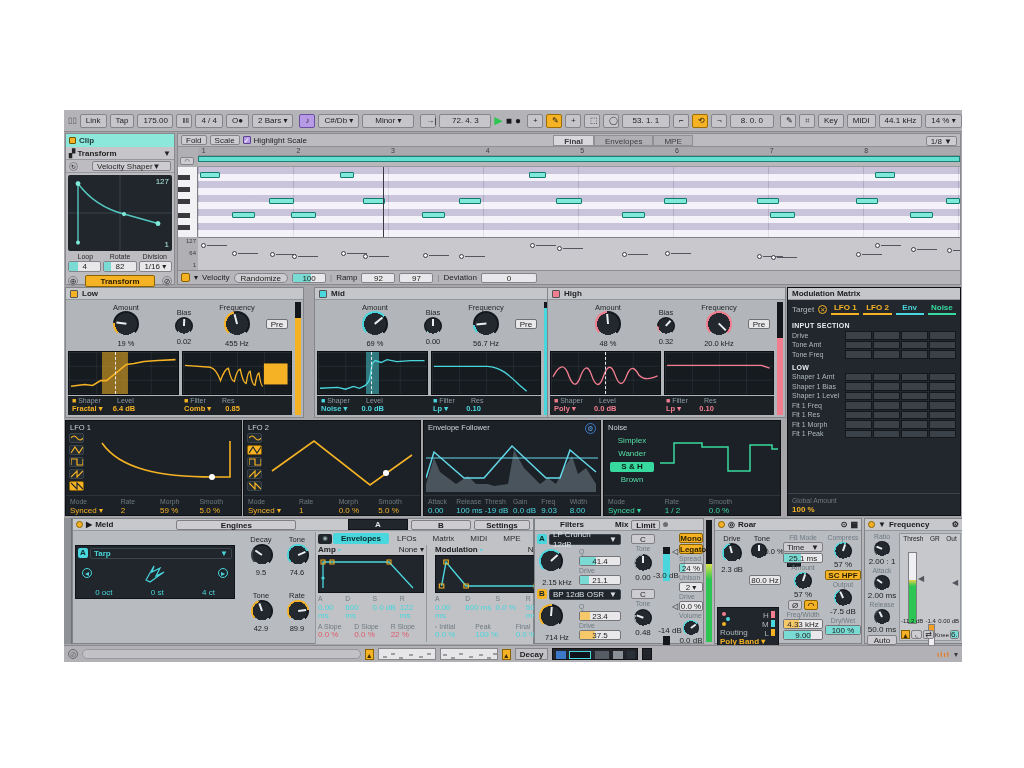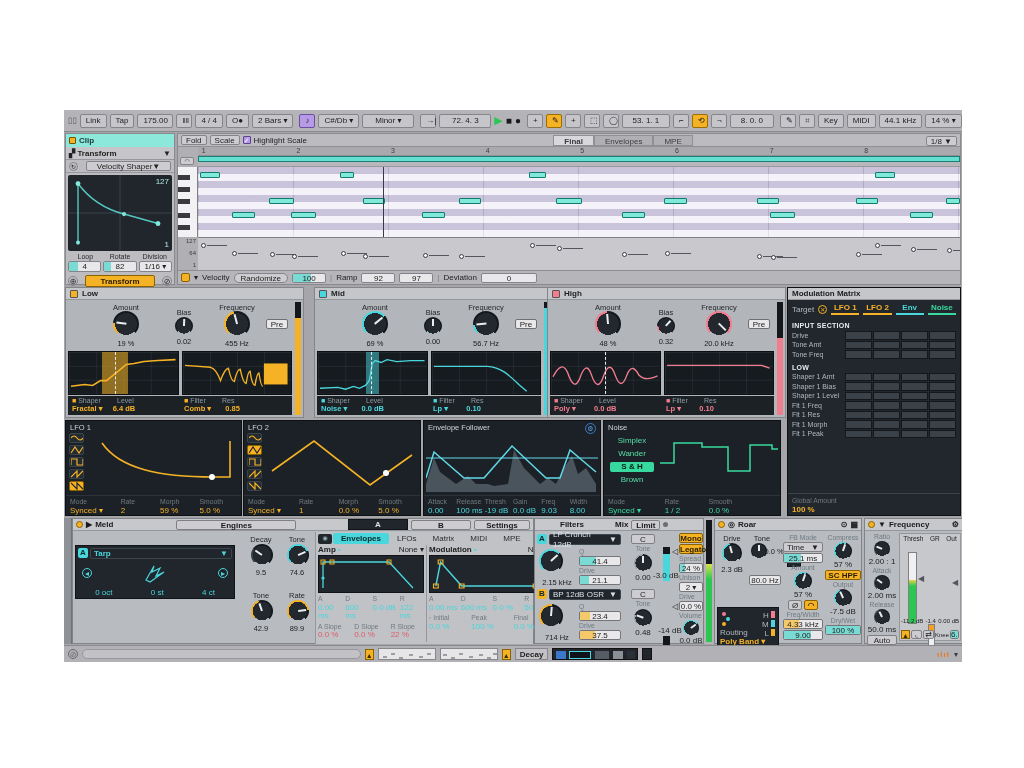--- a/index.html
+++ b/index.html
@@ -194,21 +194,21 @@
     <div class="panel-title">
       <span class="mini-sq"></span>
       <span>Clip</span>
     </div>
     <div class="row-strip">
       <span style="font-weight:bold"><span>▞ </span><span>Transform</span></span>
       <span>▼</span>
     </div>
     <div class="row-strip" style="background:#bdbdc1">
       <span style="border:1px solid #84848a;border-radius:50%;width:9px;height:9px;line-height:8px;text-align:center;font-size:6px">↻</span>
-      <span class="mini-btn" style="flex:1;margin-left:8px;display:flex;justify-content:center">
+      <span class="mini-btn" style="flex:1;margin-left:14px;display:flex;justify-content:flex-start">
         <span>Velocity Shaper</span>
             <span>▼</span>
           </span>
     </div>
     <div id="clip-graph">
       <svg width="100%" height="100%" viewBox="0 0 104 72" preserveAspectRatio="none">
         <line x1="52" y1="0" x2="52" y2="72" stroke="#39424a" stroke-width="1"></line>
         <line x1="0" y1="36" x2="104" y2="36" stroke="#39424a" stroke-width="1"></line>
         <line x1="10" y1="8" x2="10" y2="64" stroke="#55c8c0" stroke-width="1.4"></line>
         <path d="M10 8 C24 26 40 33 56 37 L90 46" fill="none" stroke="#55c8c0" stroke-width="1.4"></path>
@@ -781,21 +781,21 @@
             <div><span class="lab">S</span><br><span class="cyan">0.0 dB</span></div>
             <div><span class="lab">R</span><br><span class="cyan">122 ms</span></div>
           </div>
           <div class="env-grid" style="margin-top:2px">
             <div><span class="lab">A Slope</span><br><span class="red">0.0 %</span></div>
             <div><span class="lab">D Slope</span><br><span class="red">0.0 %</span></div>
             <div><span class="lab">R Slope</span><br><span class="red">22 %</span></div>
           </div>
         </div>
 
-        <div class="abs" style="left:110px;top:13px;width:127px;height:97px;border-left:1px solid #94989c;padding-left:2px">
+        <div class="abs" style="left:110px;top:13px;width:127px;height:97px;border-left:1px solid #94989c;padding-left:8px">
           <div class="flex" style="justify-content:space-between">
             <span style="font-weight:bold"><span>Modulation</span> <span style="color:#49d6dc">•</span></span>
             <span><span>None</span> ▾</span>
           </div>
           <div class="dk-box" style="height:38px;margin-top:1px">
             <svg width="100%" height="100%" viewBox="0 0 104 36" preserveAspectRatio="none">
               <path d="M5 30 L9 6 L27 30 L90 30" fill="none" stroke="#49d6dc" stroke-width="1.3"></path>
               <rect x="3" y="28" width="4" height="4" fill="none" stroke="#f5b224"></rect>
                   <rect x="7" y="4" width="4" height="4" fill="none" stroke="#f5b224"></rect>
                   <rect x="25" y="28" width="4" height="4" fill="none" stroke="#f5b224"></rect>

